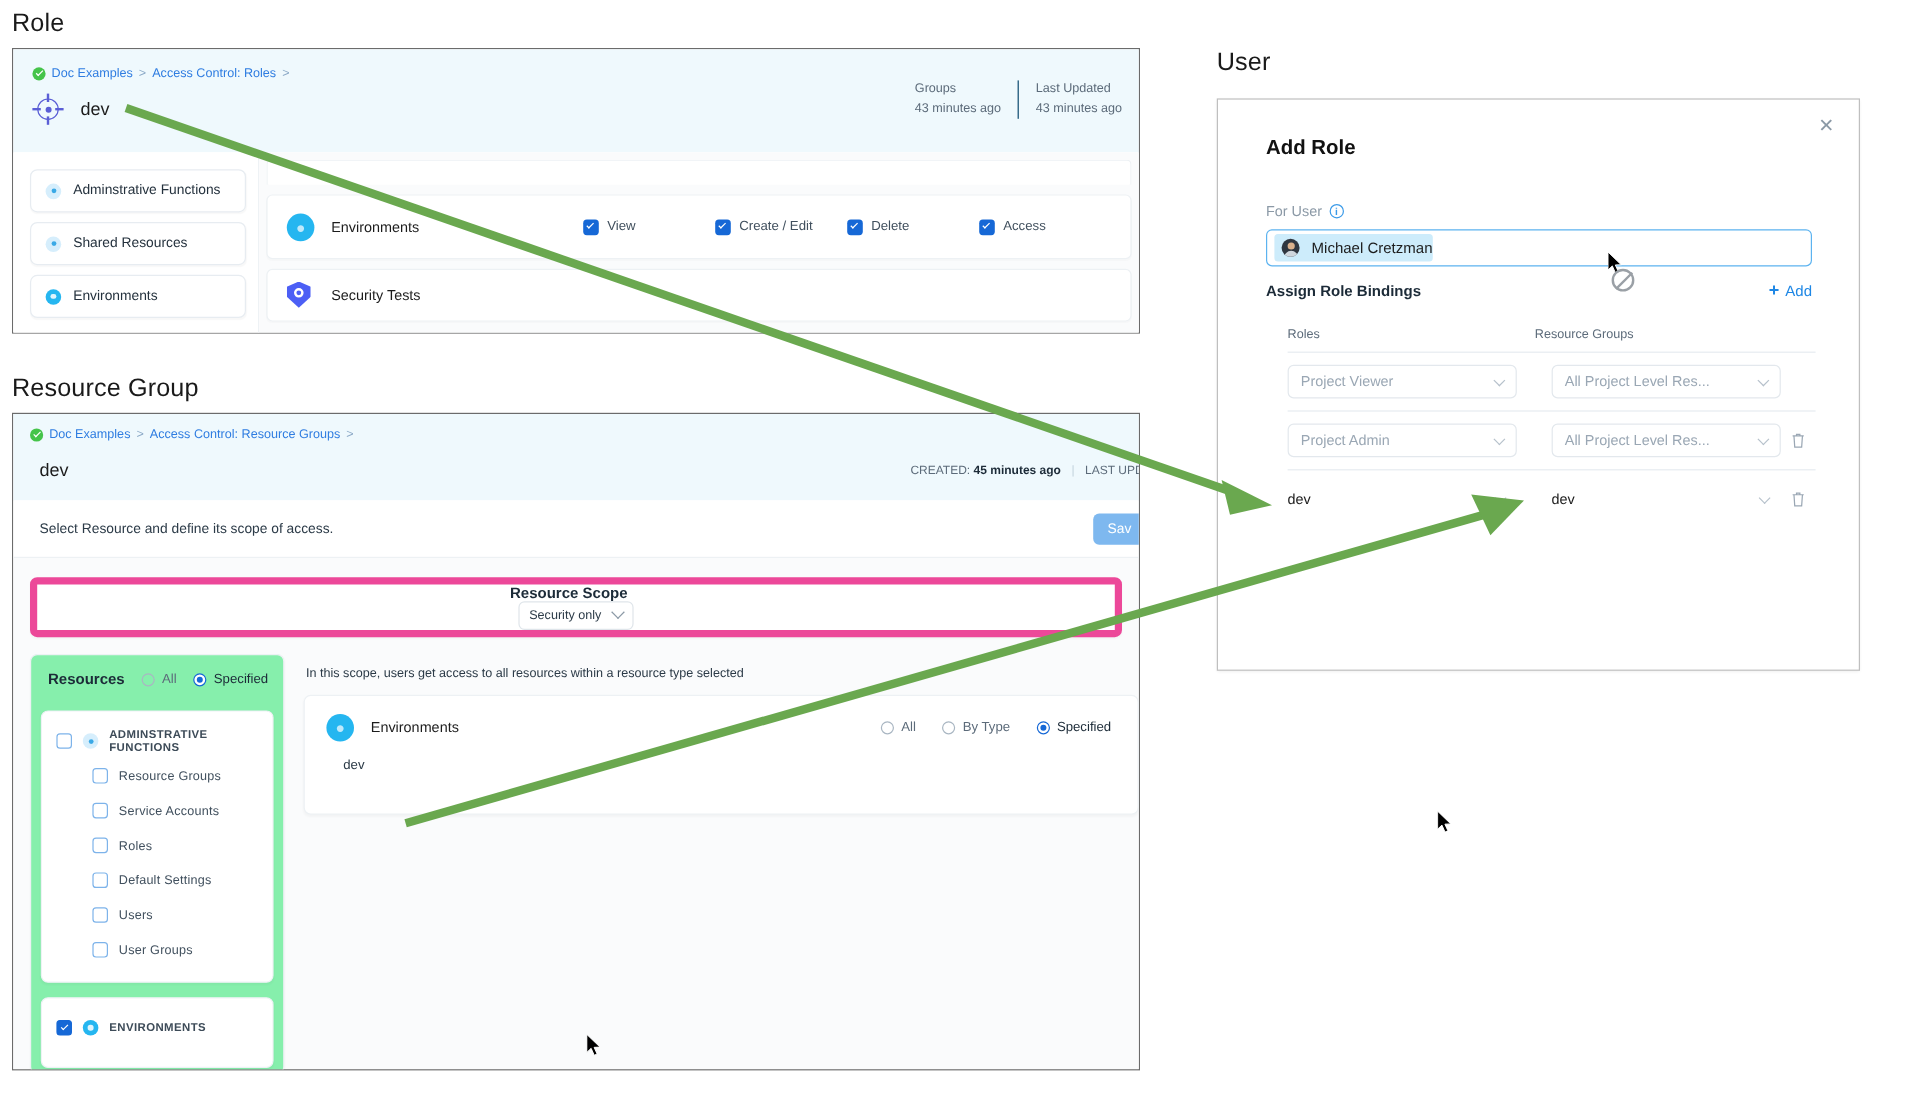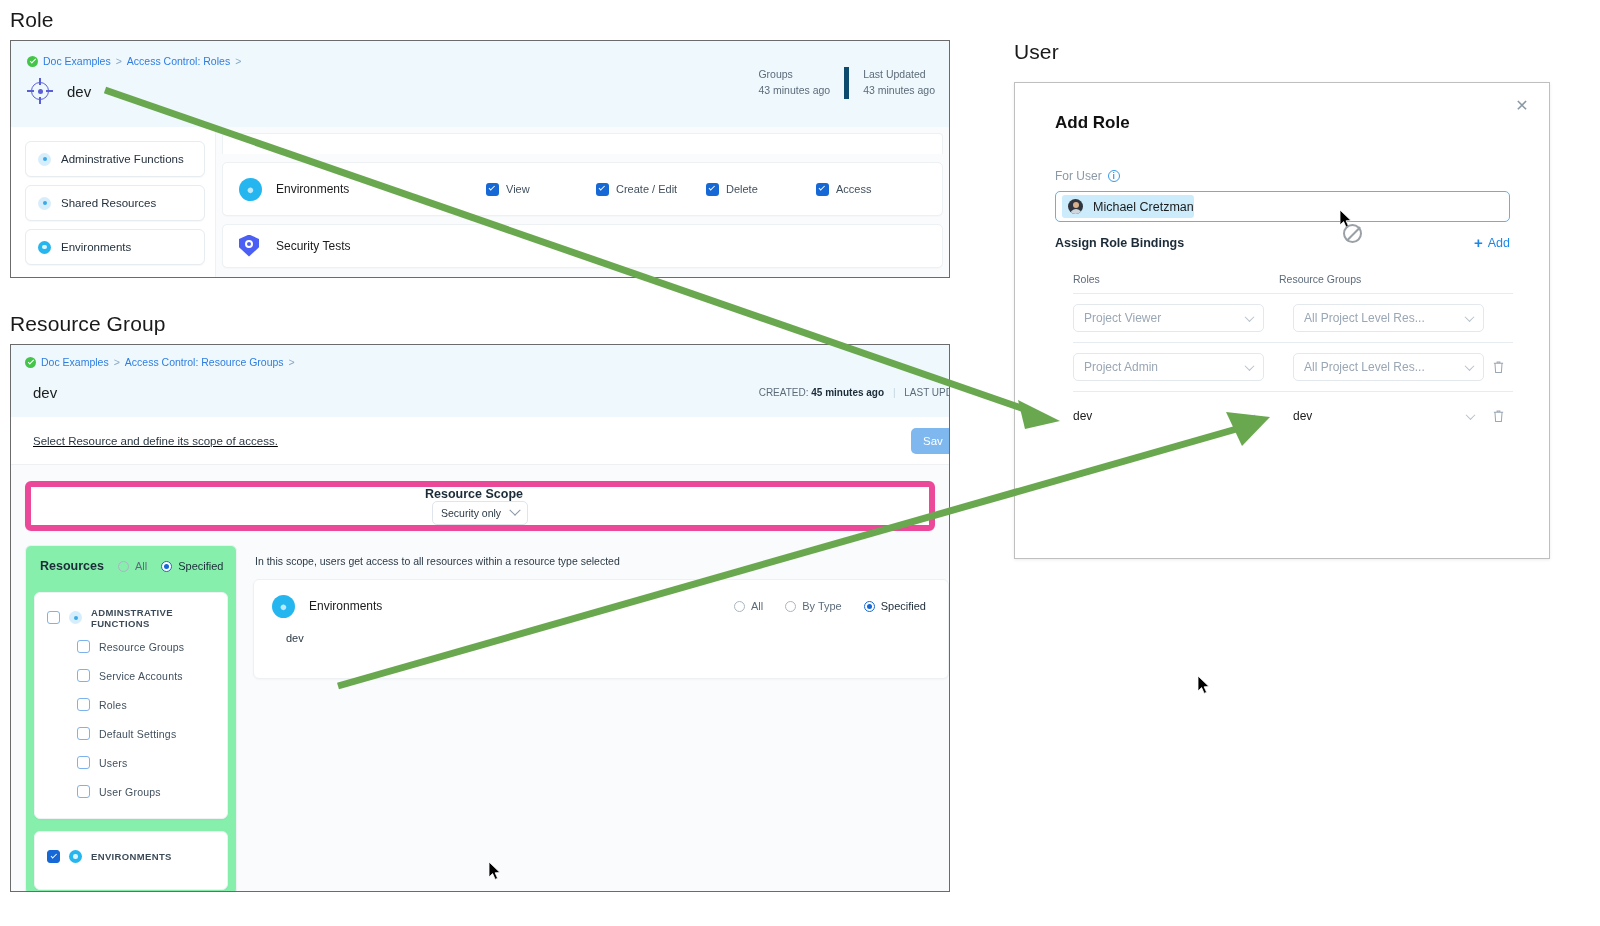--- a/index.html
+++ b/index.html
@@ -64,21 +64,21 @@
   .target-icon .t-s{left:12.2px;bottom:0;width:1.8px;height:7px;}
   .target-icon .t-w{left:0;top:12.2px;width:7px;height:1.8px;}
   .target-icon .t-e{right:0;top:12.2px;width:7px;height:1.8px;}
   .role-name{font-size:15px;color:#1c1c1c;font-weight:500;}
 
   .meta-block{
     position:absolute;right:0px;top:26px;display:flex;
     font-size:10.5px;color:#5c6b7a;line-height:1.5;
   }
   .meta-col{padding:0 14px;}
-  .meta-col + .meta-col{border-left:5px solid #0c4a6e;}
+  .meta-col + .meta-col{border-left:1px solid #0c4a6e;}
 
   .role-body{position:relative;height:152px;background:#fff;display:flex;}
   .role-left{width:205px;padding:14px 10px 0 14px;box-sizing:border-box;background:#fff;border-right:1px solid #eef2f5;}
   .role-cat{
     height:34px;border:1px solid #e7ecf1;border-radius:6px;background:#fff;
     display:flex;align-items:center;gap:10px;padding:0 12px;margin-bottom:8px;
     font-size:11.5px;color:#24313d;box-shadow:0 1px 1px rgba(16,24,40,.03);
   }
   .cat-dot{width:13px;height:13px;border-radius:50%;flex:0 0 auto;position:relative;}
   .cat-dot.pale{background:#d6eefc;}
@@ -124,21 +124,21 @@
   #rg-panel .panel-head{height:72px;padding:11px 14px 0 14px;}
   .rg-name{font-size:15px;color:#1c1c1c;font-weight:400;margin-top:16px;margin-left:8px;}
   .rg-meta{
     position:absolute;right:-4px;top:42px;font-size:10px;color:#5c6b7a;white-space:nowrap;
   }
   .rg-meta b{color:#1c2b38;font-weight:600;}
   .rg-meta .bar{color:#c3d2dd;padding:0 6px;}
 
   .rg-sub{
     height:48px;background:#fff;border-bottom:1px solid #edf1f4;
-    display:flex;align-items:center;padding:0 22px;box-sizing:border-box;position:relative;text-decoration:underline;
+    display:flex;align-items:center;padding:0 22px;box-sizing:border-box;position:relative;
   }
   .rg-sub-text{font-size:11.5px;color:#2b3a47;}
   .save-btn{
     position:absolute;right:-22px;top:11px;height:26px;width:60px;border-radius:5px;
     background:#7eb8ef;color:#fff;font-size:11.5px;display:flex;align-items:center;padding-left:12px;
     box-sizing:border-box;
   }
 
   .rg-body{background:#fafbfc;height:426px;padding:16px 0 0 0;box-sizing:border-box;position:relative;}
   .scope-card{

